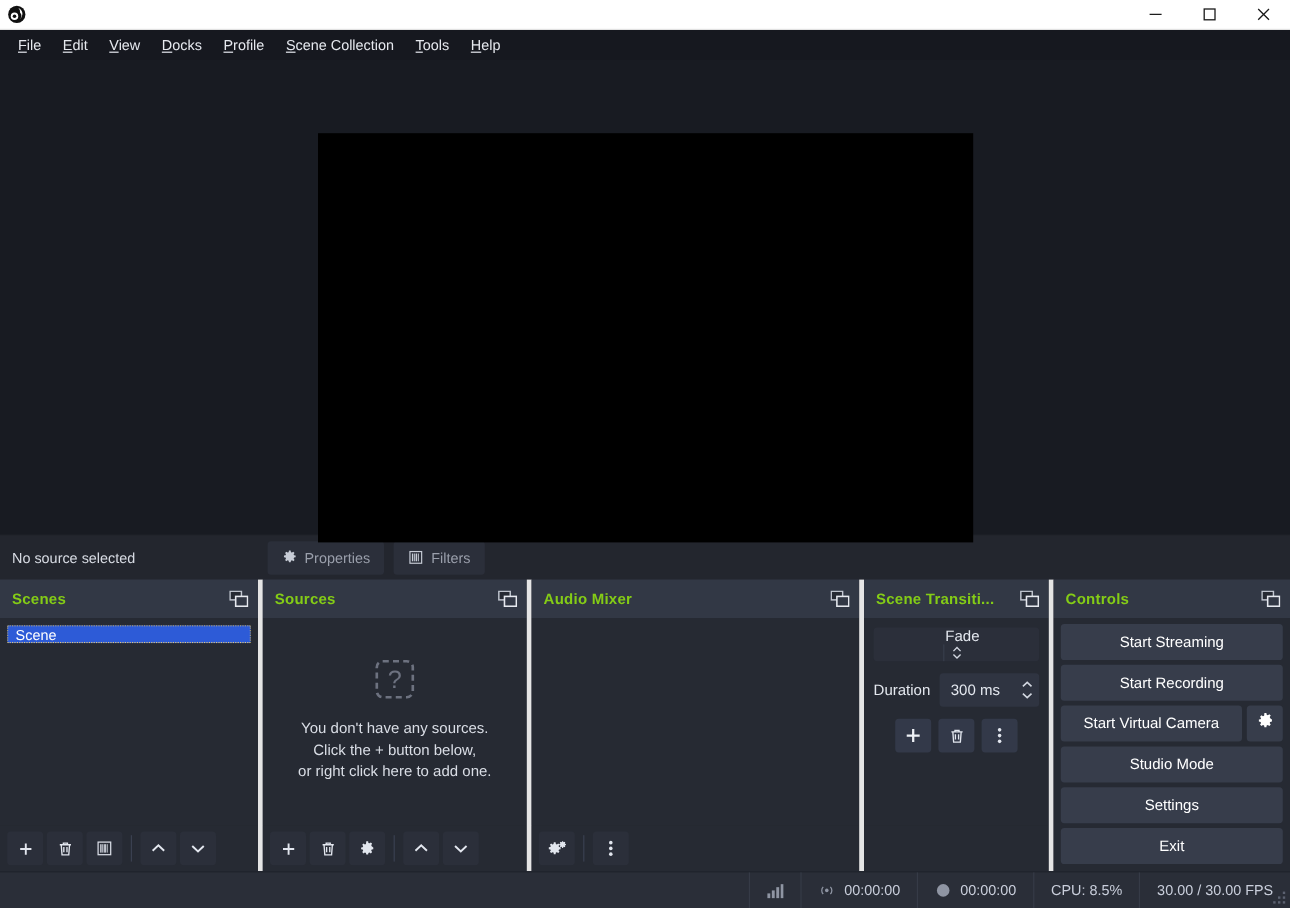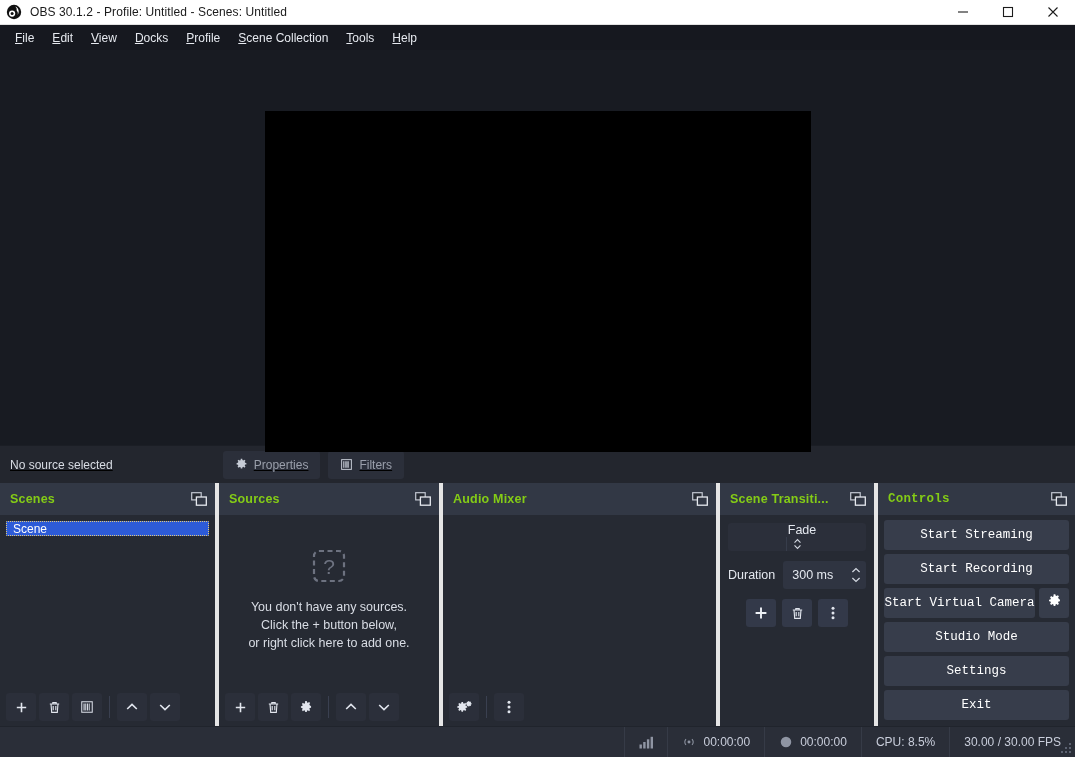--- a/index.html
+++ b/index.html
@@ -45,21 +45,21 @@
     display: flex; align-items: center; justify-content: center;
   }
   .preview-canvas {
     position: absolute; left: 265px; top: 61px; width: 546px; height: 341px;
     background: #000000;
   }
 
   
   .source-bar {
     flex: 0 0 38px; height: 38px; background: #23262e;
-    display: flex; align-items: center; border-top: 1px solid #1b1e25; text-decoration: underline;
+    display: flex; align-items: center; border-top: 1px solid #1b1e25;
   }
   .nosource { font-size: 12px; color: #d8dce4; margin-left: 10px; }
   .sb-btn {
     height: 28px; background: #2b2f3a; border-radius: 3px;
     display: flex; align-items: center; gap: 6px; padding: 0 12px;
     color: #9a9fab; font-size: 12px; white-space: nowrap;
   }
   .sb-btn.first { margin-left: 110px; }
   .sb-btn + .sb-btn { margin-left: 8px; }
   .sb-btn svg { display: block; }
@@ -141,21 +141,21 @@
     width: 20px; height: 100%; display: flex; flex-direction: column;
     align-items: center; justify-content: center; gap: 2px;
   }
   .trans-btns { display: flex; gap: 6px; justify-content: center; margin-top: 10px; }
   .trans-btn {
     width: 30px; height: 28px; border-radius: 3px; background: #333949;
     display: flex; align-items: center; justify-content: center;
   }
 
   
-  .dock-controls { flex: 1 1 auto; font-family: Liberation Mono, monospace; }
+  .dock-controls { flex: 1 1 auto; }
   .ctrl-body { padding: 5px 6px 0 6px; display: flex; flex-direction: column; gap: 4px; }
   .ctrl-btn {
     height: 30px; background: #373d4b; border-radius: 3px;
     display: flex; align-items: center; justify-content: center;
     font-size: 12.5px; color: #ffffff;
   }
   .ctrl-row { display: flex; gap: 4px; }
   .ctrl-row .ctrl-btn { flex: 1 1 auto; }
   .ctrl-gear {
     width: 30px; flex: 0 0 30px; height: 30px; background: #373d4b; border-radius: 3px;
@@ -184,21 +184,20 @@
 
   <div class="titlebar">
     <div class="tb-logo">
       <svg width="16" height="16" viewBox="0 0 16 16">
         <circle cx="8" cy="8" r="7.2" fill="#111111"></circle>
         <circle cx="6.1" cy="9.6" r="3.1" fill="#ffffff"></circle>
         <circle cx="6.1" cy="9.6" r="1.5" fill="#111111"></circle>
         <path d="M9.3 2.6a5.6 5.6 0 0 1 3.4 5.1 5.6 5.6 0 0 1-2.2 4.4 4.1 4.1 0 0 0 .2-5.6 4.1 4.1 0 0 0-1.4-3.9z" fill="#ffffff"></path>
       </svg>
     </div>
-    <div class="tb-title">OBS 30.1.2 - Profile: Untitled - Scenes: Untitled</div>
     <div class="tb-spacer"></div>
     <div class="tb-btn">
       <svg width="12" height="12" viewBox="0 0 12 12">
           <path d="M1 6h10" stroke="#1c1c1c" stroke-width="1.1" fill="none"></path>
         </svg>
     </div>
     <div class="tb-btn">
       <svg width="12" height="12" viewBox="0 0 12 12">
           <rect x="1.5" y="1.5" width="9" height="9" stroke="#1c1c1c" stroke-width="1.1" fill="none"></rect>
         </svg>

